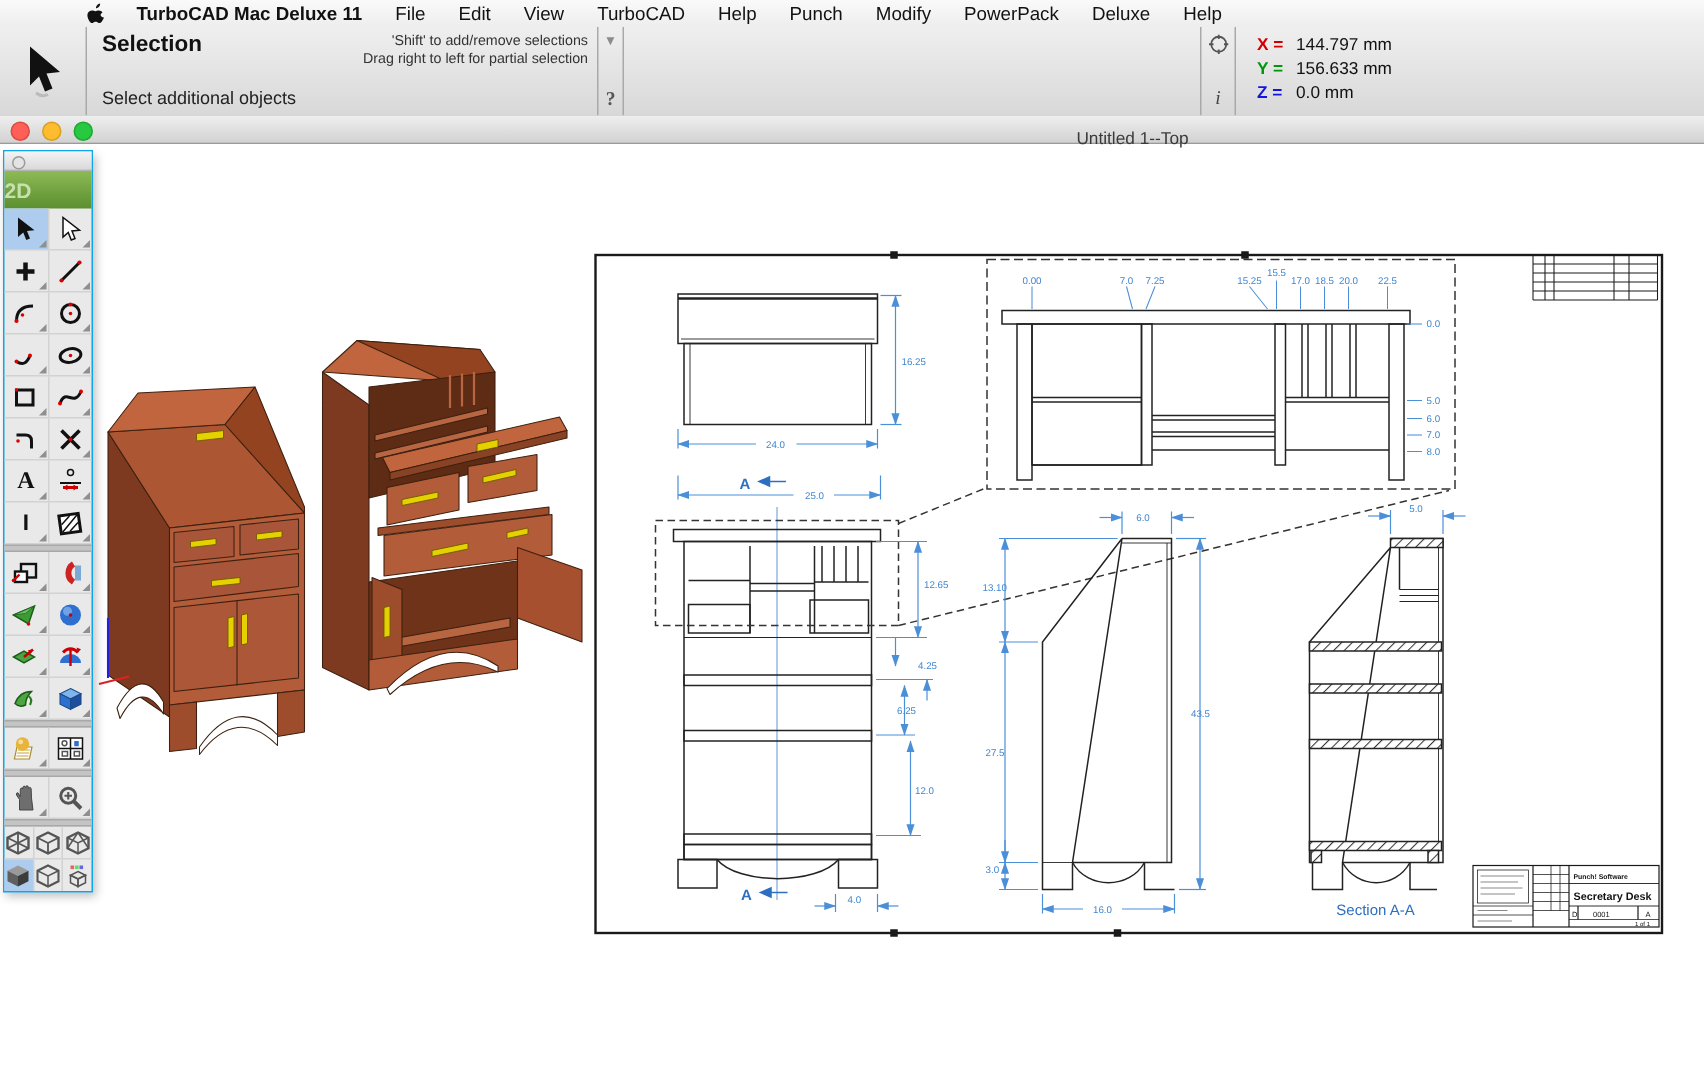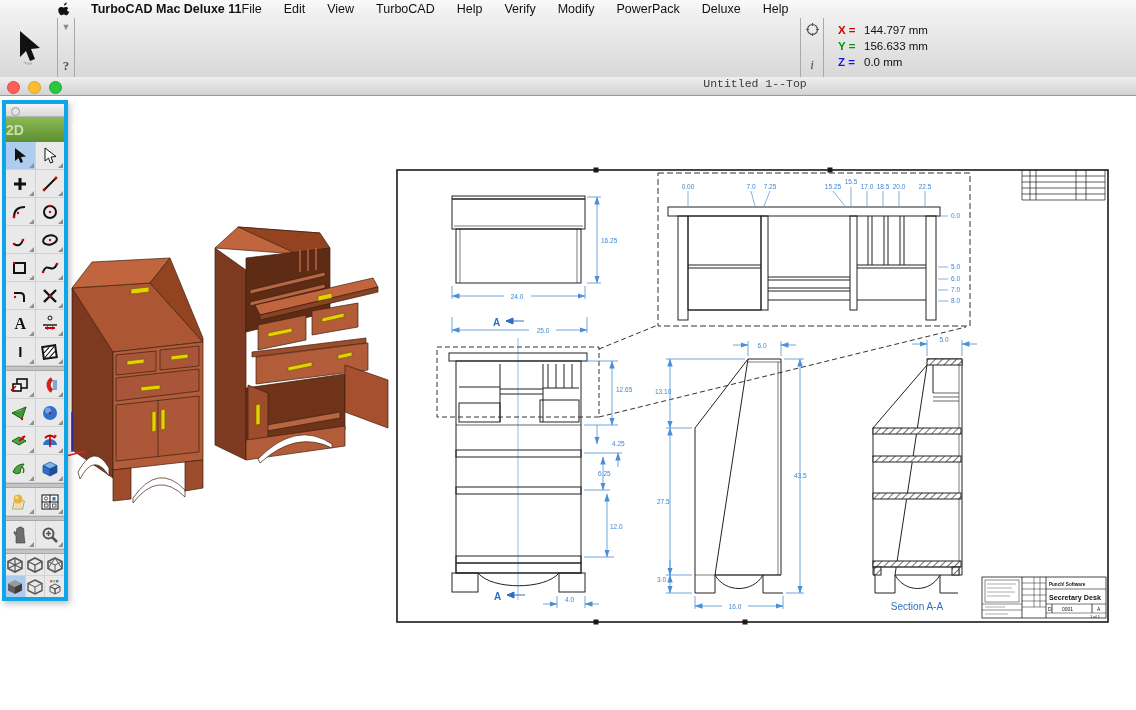--- a/index.html
+++ b/index.html
@@ -3,21 +3,21 @@
 <meta charset="utf-8">
 <style>
   html,body{margin:0;padding:0;}
   body{width:1136px;height:710px;overflow:hidden;background:#fff;
        font-family:"Liberation Sans",sans-serif;position:relative;}
   
   .menubar{position:absolute;left:0;top:0;width:1136px;height:18px;
     background:linear-gradient(#fafafa,#ededed);border-bottom:1px solid #b8b8b8;
     display:flex;align-items:center;font-size:12.5px;color:#111;z-index:50;}
   .menubar .apple{margin-left:58px;margin-right:20px;display:flex;align-items:center;}
-  .menubar .appname{font-weight:bold;}
+  .menubar .appname{font-weight:bold;margin-right:22px;}
   .menubar .mitem{margin-right:22px;text-align:right;}
   
   .toolbar{position:absolute;left:0;top:18px;width:1136px;height:59px;
     background:linear-gradient(#efefef,#d8d8d8);border-bottom:1px solid #8f8f8f;
     display:flex;z-index:50;}
   .tb-cursorcell{width:57px;border-right:1px solid #a9a9a9;display:flex;align-items:center;justify-content:center;}
   .tb-sel{width:340px;position:relative;border-right:1px solid #a9a9a9;}
   .tb-title{position:absolute;left:10px;top:3px;font-size:15px;font-weight:bold;color:#111;}
   .tb-sub{position:absolute;left:10px;bottom:5px;font-size:12px;color:#222;}
   .tb-hints{position:absolute;right:6px;top:4px;text-align:right;font-size:9.5px;color:#333;line-height:12px;}
@@ -35,27 +35,27 @@
   .tb-coords .lx{color:#d40000;} .tb-coords .ly{color:#00980a;} .tb-coords .lz{color:#1414e0;}
   .tb-coords .val{color:#111;}
   
   .titlebar{position:absolute;left:0;top:77px;width:1136px;height:18px;
     background:linear-gradient(#eFeFeF,#d2d2d2);border-bottom:1px solid #9a9a9a;z-index:50;}
   .lights{position:absolute;left:7px;top:4px;display:flex;gap:8px;}
   .light{width:11px;height:11px;border-radius:50%;}
   .lr{background:#ff5f57;border:0.5px solid #d94c43;}
   .lo{background:#febc2e;border:0.5px solid #d9a022;}
   .lg{background:#28c840;border:0.5px solid #1ea832;}
-  .wtitle{position:absolute;left:640px;width:230px;text-align:center;top:0;
-    font-size:11.5px;color:#3a3a3a;font-family:Liberation Mono, monospace;}
+  .wtitle{position:absolute;left:640px;width:230px;text-align:center;top:10px;
+    font-size:11.5px;color:#3a3a3a;}
   
   .canvas{position:absolute;left:0;top:95px;width:1136px;height:615px;background:#fff;}
   
   .palette{position:absolute;left:2px;top:5px;width:58px;background:#e9e9e9;
-    border:4px solid #0ea5e9;box-shadow:2px 3px 6px rgba(0,0,0,.25);z-index:40;}
+    border:1px solid #0ea5e9;box-shadow:2px 3px 6px rgba(0,0,0,.25);z-index:40;}
   .pal-titlebar{height:12px;background:linear-gradient(#f4f4f4,#d9d9d9);
     border-bottom:1px solid #b5b5b5;position:relative;}
   .pal-close{position:absolute;left:5px;top:3px;width:7px;height:7px;border-radius:50%;
     border:1px solid #9a9a9a;background:#e4e4e4;}
   .pal-mode{height:25px;display:flex;background:linear-gradient(#8cba55,#5c8f2f);
     font-weight:bold;font-size:14px;align-items:center;}
   .pal-mode .m2{flex:1;text-align:center;color:#c9dfae;}
   .pal-mode .m3{flex:1;text-align:center;color:#fff;margin-left:48px;}
   .pal-row{display:flex;height:27px;border-bottom:1px solid #d2d2d2;}
   .pal-row.small{height:21px;}
@@ -78,33 +78,41 @@
       <path d="M9.2,0.4 C9.3,1.3 8.9,2.1 8.4,2.7 C7.9,3.3 7.1,3.8 6.3,3.7 C6.2,2.9 6.6,2.1 7.1,1.5 C7.6,0.9 8.5,0.5 9.2,0.4 Z
                M11.9,10.2 C11.5,11.2 11.3,11.6 10.8,12.4 C10.1,13.5 9.1,14.3 8.2,14.0 C7.4,13.7 7.1,13.2 6.1,13.2 C5.1,13.2 4.7,13.7 4.0,14.0 C3.1,14.3 2.2,13.4 1.5,12.4 C0.2,10.4 -0.1,8.0 0.8,6.7 C1.5,5.8 2.5,5.3 3.5,5.3 C4.5,5.3 5.1,5.8 5.9,5.8 C6.7,5.8 7.2,5.3 8.4,5.3 C9.3,5.3 10.2,5.8 10.9,6.6 C8.8,7.8 9.1,10.0 11.9,10.2 Z" transform="scale(0.95)" fill="#111"></path>
     </svg>
   </span>
   <span class="appname">TurboCAD Mac Deluxe 11</span>
   <span class="mitem">File</span>
   <span class="mitem">Edit</span>
   <span class="mitem">View</span>
   <span class="mitem">TurboCAD</span>
   <span class="mitem">Help</span>
-  <span class="mitem">Verify</span>
+  <span class="mitem">Punch</span>
   <span class="mitem">Modify</span>
   <span class="mitem">PowerPack</span>
   <span class="mitem">Deluxe</span>
   <span class="mitem">Help</span>
 </div>
 
 <div class="toolbar">
   <div class="tb-cursorcell">
     <svg width="30" height="38" viewBox="0 0 30 38">
       <path d="M6,2 L6,28 L12,22 L16,32 L21,30 L17,20 L26,19 Z" fill="#111"></path>
       <path d="M10,33 q4,3 8,1" stroke="#bbb" stroke-width="2" fill="none"></path>
     </svg>
+  </div>
+  <div class="tb-sel">
+    <div class="tb-title">Selection</div>
+    <div class="tb-sub">Select additional objects</div>
+    <div class="tb-hints">
+      <div>'Shift' to add/remove selections</div>
+      <div>Drag right to left for partial selection</div>
+    </div>
   </div>
   <div class="tb-flyout">
     <span class="tri">▼</span>
     <span class="q">?</span>
   </div>
   <div class="tb-empty"></div>
   <div class="tb-icons">
     <svg width="13" height="13" viewBox="0 0 13 13">
       <circle cx="6.5" cy="6.5" r="5" fill="none" stroke="#555" stroke-width="1.2"></circle>
       <path d="M6.5,0 V3 M6.5,10 V13 M0,6.5 H3 M10,6.5 H13" stroke="#555" stroke-width="1.2"></path>

